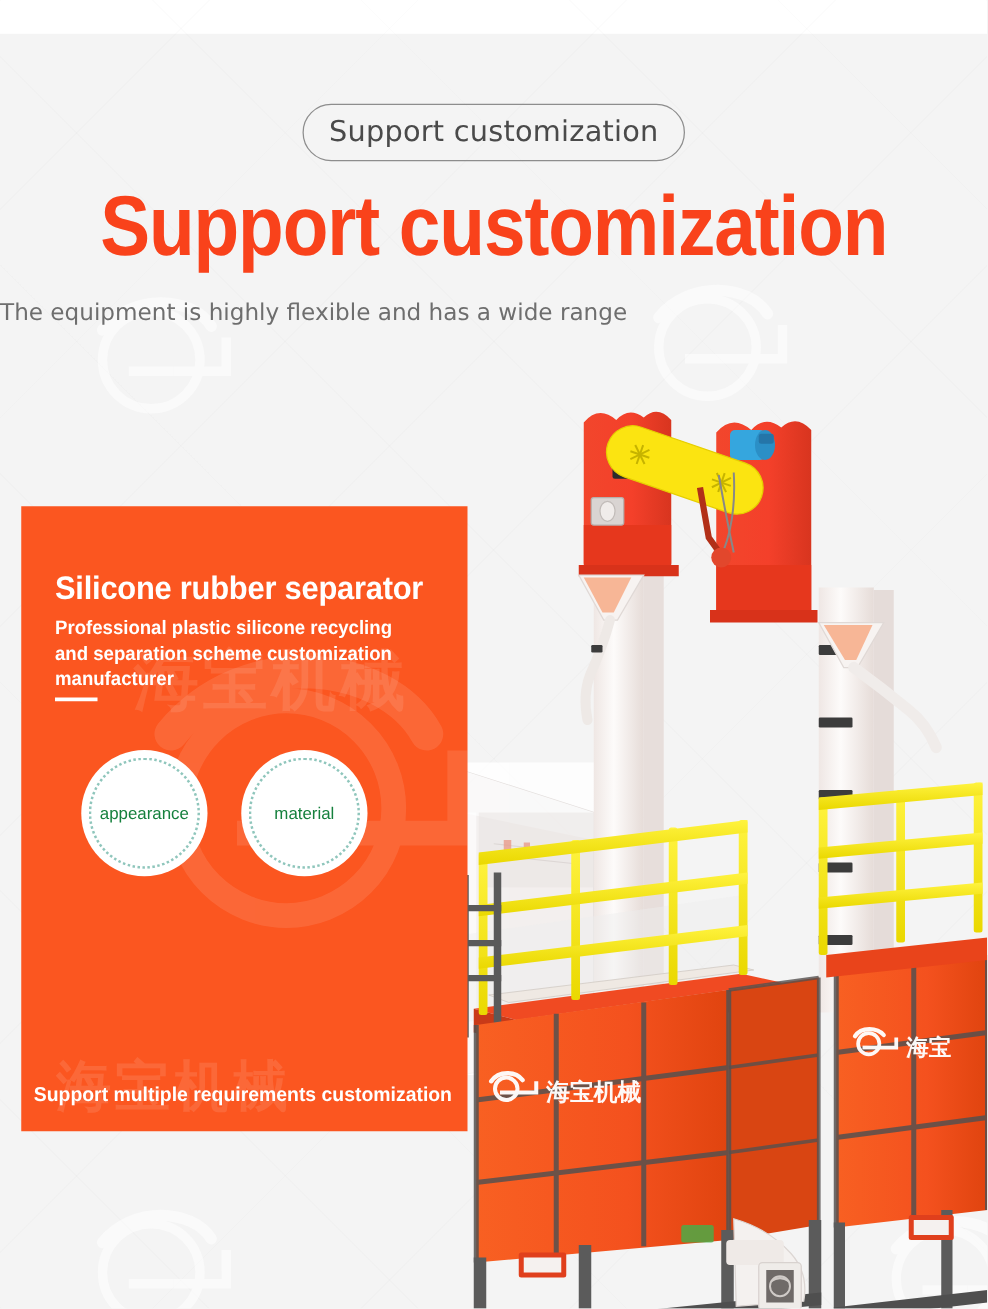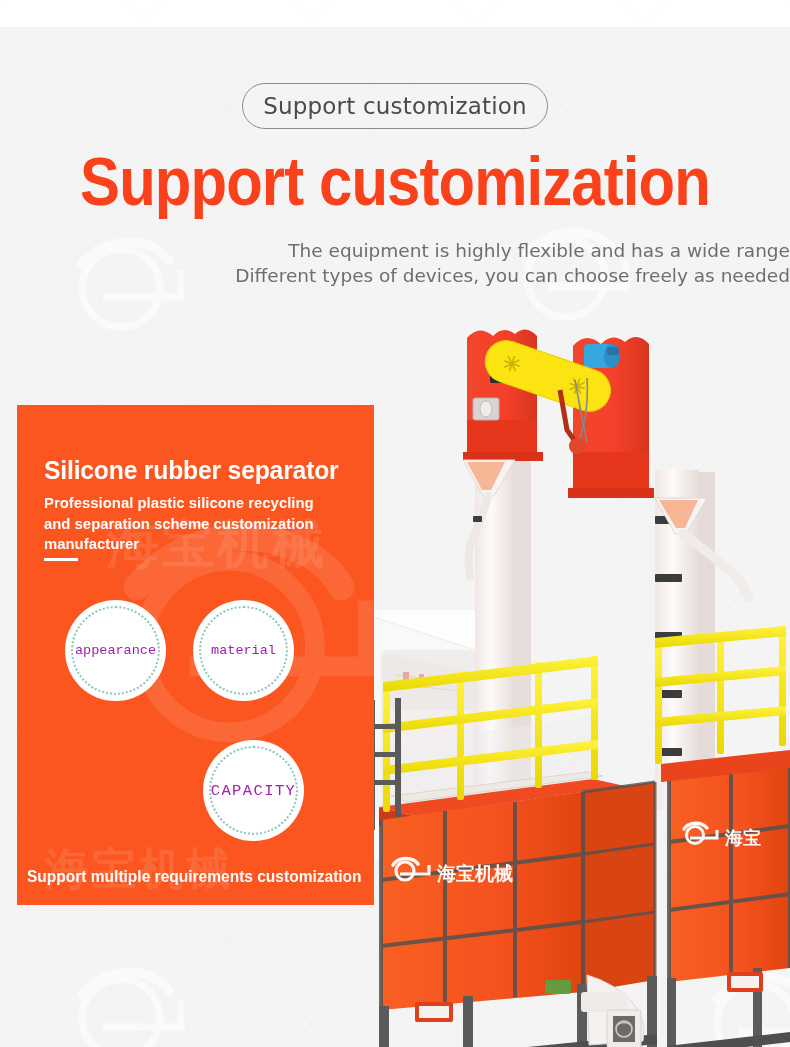--- a/index.html
+++ b/index.html
@@ -50,21 +50,21 @@
     line-height:74px;
     font-weight:bold;
     font-family:"Liberation Sans Narrow","Liberation Sans", sans-serif;
     transform:scaleX(.88);
     letter-spacing:-1px;
     white-space:nowrap;
   }
 
   #sub-lines {
     position:absolute; left:0; top:238px; width:790px;
-    text-align:right; color:#6e6e6e;
+    text-align:left; color:#6e6e6e;
     font-size:18.5px; line-height:25px;
     font-family:"DejaVu Sans", sans-serif;
   }
   #sub-lines .l { display:block; }
 
   
   #photo {
     position:absolute; left:355px; top:320px; width:435px; height:727px;
     overflow:hidden;
   }
@@ -119,22 +119,22 @@
     background:#ffffff;
     display:flex; align-items:center; justify-content:center;
   }
   .circ .dots {
     position:absolute; left:6px; top:6px; right:6px; bottom:6px;
     border-radius:50%;
     border:2px dotted #8fc6bc;
   }
   .circ span {
     position:relative; z-index:2;
-    color:#a21caf;
-    font-family:Liberation Mono, monospace;
+    color:#15803d;
+    font-family:Liberation Sans, sans-serif;
     font-size:14.5px;
     letter-spacing:.4px;
     white-space:nowrap;
   }
   .circ.wide span { font-size:13.5px; letter-spacing:0; }
   .circ.caps span { font-size:15.5px; letter-spacing:1.4px; }
 
   #c1 { left:17px;  top:5px; }
   #c2 { left:145px; top:5px; }
   #c3 { left:17px;  top:145px; }
@@ -192,21 +192,20 @@
   </div>
 
   <div id="pill">
     <span>Support customization</span>
   </div>
 
   <div id="main-title">Support customization</div>
 
   <div id="sub-lines">
     <span class="l">The equipment is highly flexible and has a wide range</span>
-    <span class="l">Different types of devices, you can choose freely as needed</span>
   </div>
 
   <div id="photo">
     <svg width="435" height="727" viewBox="0 0 435 727">
       <defs>
         <linearGradient id="redHop" x1="0" y1="0" x2="1" y2="0">
           <stop offset="0" stop-color="#f2462c"></stop>
           <stop offset=".55" stop-color="#f4402a"></stop>
           <stop offset="1" stop-color="#d8351f"></stop>
         </linearGradient>
@@ -481,21 +480,17 @@
 
   <div id="circles" style="z-index:6;">
     <div class="circ wide" id="c1">
       <span class="dots"></span>
       <span>appearance</span>
     </div>
     <div class="circ wide" id="c2">
       <span class="dots"></span>
       <span>material</span>
     </div>
-    <div class="circ caps" id="c4">
-      <span class="dots"></span>
-      <span>CAPACITY</span>
-    </div>
   </div>
 
   <div id="card-footer" style="z-index:6;">Support multiple requirements customization</div>
 
 </div>
 
 </body></html>

